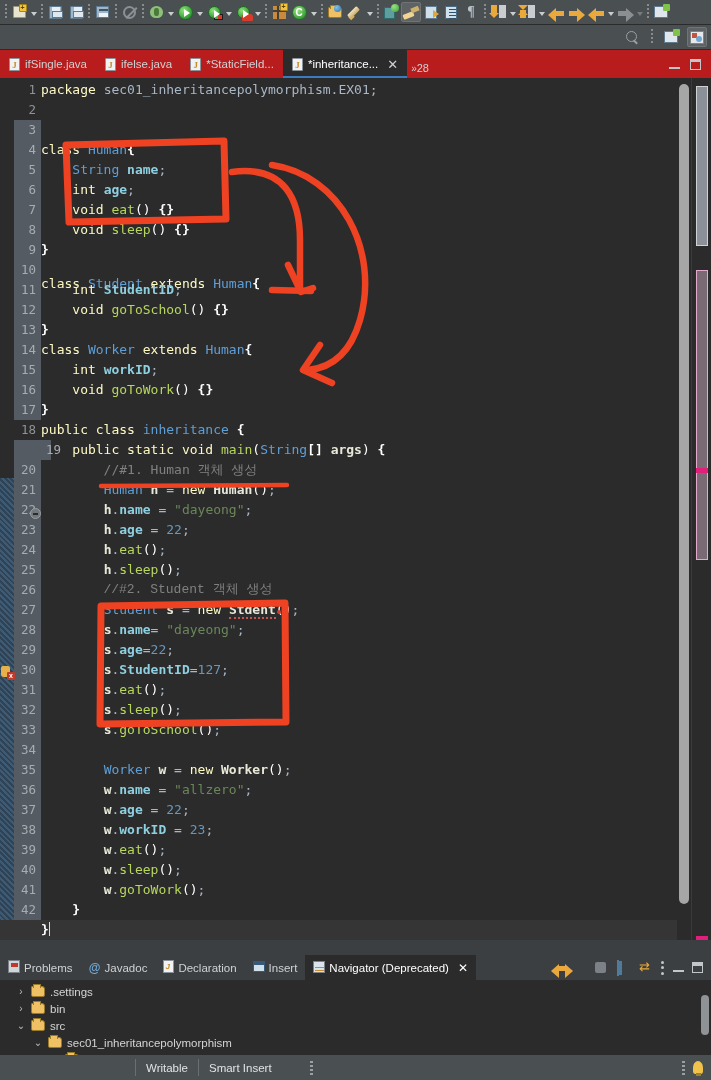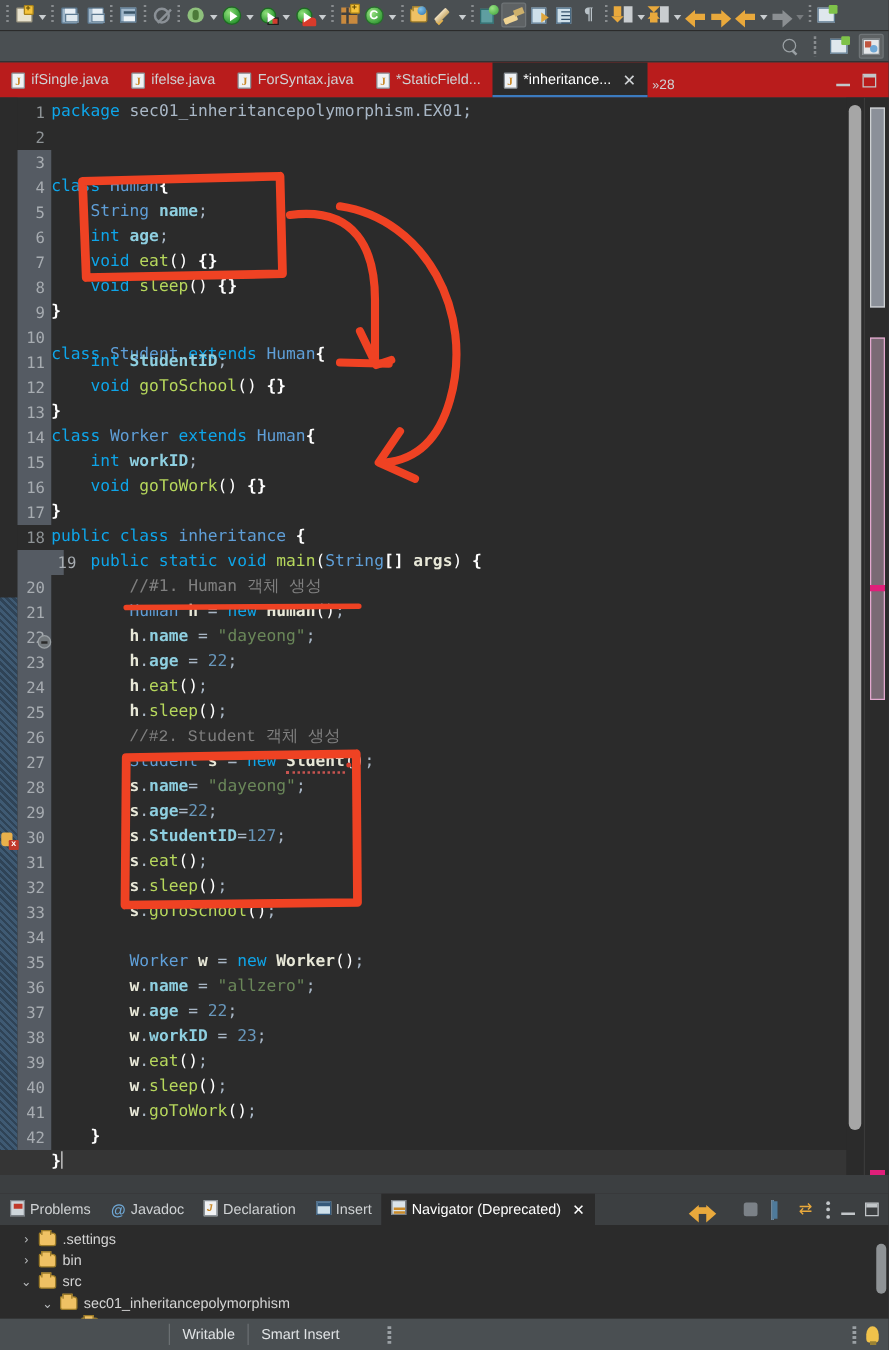--- a/index.html
+++ b/index.html
@@ -127,21 +127,21 @@
   .gutter-mark .hl{position:absolute;left:0;width:14px;
     background-image:repeating-linear-gradient(45deg,#3f5a73 0 2px,#2f4356 2px 4px);}
   .linenums{position:absolute;left:14px;top:0;width:27px;height:100%;}
   .ln{position:absolute;left:0;width:27px;height:20px;line-height:20px;text-align:right;padding-right:5px;
     font-family:"DejaVu Sans Mono","Liberation Mono",monospace;font-size:12.5px;color:#8e9396;}
   .ln.shade{background:#555b63;color:#a7acb1;}
   .code{position:absolute;left:41px;top:0;right:0;height:100%;
     font-family:"DejaVu Sans Mono","Liberation Mono",monospace;font-size:13px;}
   .cl{position:absolute;left:0;height:20px;line-height:20px;white-space:pre;}
   .cl.cur{background:#353535;left:-41px;padding-left:41px;right:8px;}
-  .kw{color:#0ea5e9;} .type{color:#5f9fd8;} .str{color:#6a8759;}
+  .kw{color:#fef9c3;} .type{color:#5f9fd8;} .str{color:#6a8759;}
   .num{color:#6897bb;} .cmt{color:#808080;} .mth{color:#b6d75c;} .id{color:#a9b7c6;}
   .var{color:#8ecfe0;font-weight:bold;} .varw{color:#e8e8d8;font-weight:bold;}
   .paren{color:#fff;} .brace{color:#fff;font-weight:bold;}
   .err{border-bottom:2px dotted #c75450;}
   .fold{position:absolute;width:11px;height:11px;border:1px solid #9aa0a4;border-radius:50%;background:#72787c;}
   .fold::after{content:"";position:absolute;left:2px;top:4px;width:5px;height:1.5px;background:#2b2b2b;}
   .bpmark{position:absolute;width:13px;height:13px;}
   .bpmark i{position:absolute;left:0;top:0;width:9px;height:11px;background:#e8b04b;border-radius:2px 2px 3px 3px;}
   .bpmark em{position:absolute;right:-1px;bottom:-1px;width:8px;height:8px;background:#c0392b;border-radius:1px;
     color:#fff;font-size:7px;line-height:8px;text-align:center;font-style:normal;font-weight:bold;}
@@ -379,24 +379,20 @@
 </div>
 
 <div class="tabbar" id="tabbar">
     <div class="tab">
       <span class="jfile"></span>
       <span>ifSingle.java</span>
     </div>
     <div class="tab">
       <span class="jfile"></span>
       <span>ifelse.java</span>
-    </div>
-    <div class="tab">
-      <span class="jfile"></span>
-      <span>ForSyntax.java</span>
     </div>
     <div class="tab">
       <span class="jfile"></span>
       <span>*StaticField...</span>
     </div>
     <div class="tab active">
       <span class="jfile"></span>
       <span>*inheritance...</span>
       <span class="tabclose">✕</span>
     </div>

